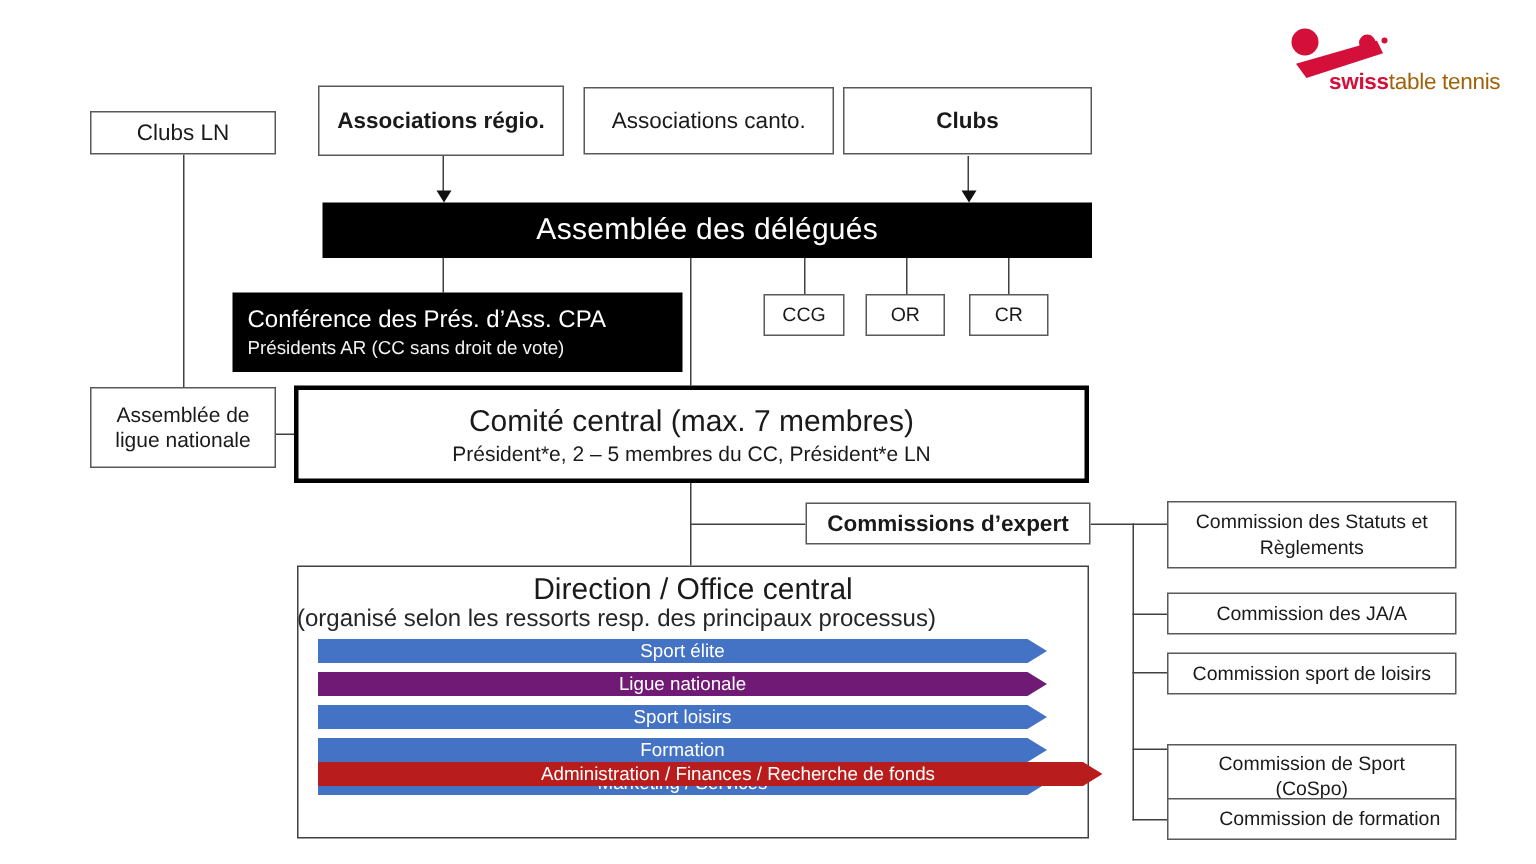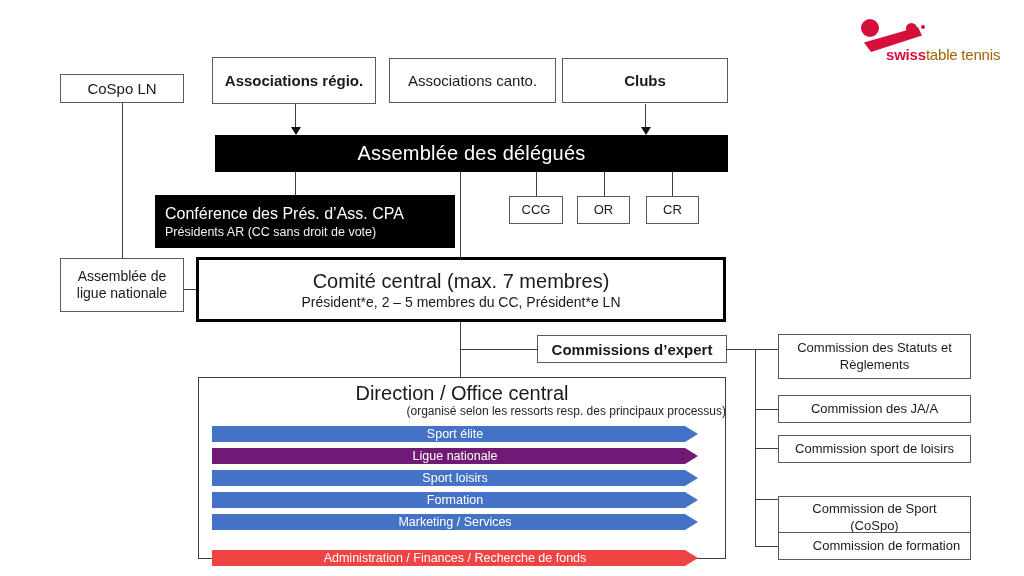--- a/index.html
+++ b/index.html
@@ -23,21 +23,21 @@
   .cpa-stack{align-items:flex-start;text-align:left;padding-left:10px;}
   .cpa-t{font-size:16px;}
   .cpa-s{font-size:12.5px;margin-top:2px;color:#f2f2f2;}
   .cc-t{font-size:20px;}
   .cc-s{font-size:14px;margin-top:1px;}
   .bold{font-weight:bold;}
   .f15{font-size:15px;}
   .f14{font-size:14px;line-height:1.25;}
   .f13{font-size:13px;line-height:1.3;}
   .dir-title{position:absolute;width:100%;text-align:center;font-size:20px;}
-  .dir-sub{position:absolute;width:100%;text-align:right;font-size:12px;color:#262626;}
+  .dir-sub{position:absolute;width:100%;text-align:left;font-size:16px;color:#262626;}
   .pbar{
     position:absolute;left:212px;width:486px;height:16px;
     display:flex;align-items:center;justify-content:center;
     color:#fff;font-size:12.5px;
     clip-path:polygon(0 0,calc(100% - 13px) 0,100% 50%,calc(100% - 13px) 100%,0 100%);
   }
   .logo-circle{position:absolute;border-radius:50%;}
   .logo-paddle{position:absolute;}
   .logo-text{position:absolute;font-size:15px;letter-spacing:-0.2px;white-space:nowrap;}
 </style>
@@ -63,21 +63,21 @@
   <div class="line" style="left:460px;top:322px;width:1px;height:55px;"></div>
   <div class="line" style="left:460px;top:349px;width:77px;height:1px;"></div>
   <div class="line" style="left:727px;top:349px;width:51px;height:1px;"></div>
   <div class="line" style="left:755px;top:349px;width:1px;height:198px;"></div>
   <div class="line" style="left:755px;top:409px;width:23px;height:1px;"></div>
   <div class="line" style="left:755px;top:448px;width:23px;height:1px;"></div>
   <div class="line" style="left:755px;top:499px;width:23px;height:1px;"></div>
   <div class="line" style="left:755px;top:546px;width:23px;height:1px;"></div>
 
   <div class="box f15" style="left:60px;top:74px;width:124px;height:29px;">
-    <span>CoSpo LN</span>
+    <span>Clubs LN</span>
   </div>
   <div class="box f15 bold" style="left:212px;top:57px;width:164px;height:47px;">
     <span>Associations régio.</span>
   </div>
   <div class="box f15" style="left:389px;top:58px;width:167px;height:45px;">
     <span>Associations canto.</span>
   </div>
   <div class="box f15 bold" style="left:562px;top:58px;width:166px;height:45px;">
     <span>Clubs</span>
   </div>
@@ -142,21 +142,21 @@
   </div>
   <div class="pbar" style="top:470px;background:#4472c4;">
     <span>Sport loisirs</span>
   </div>
   <div class="pbar" style="top:492px;background:#4472c4;">
     <span>Formation</span>
   </div>
   <div class="pbar" style="top:514px;background:#4472c4;">
     <span>Marketing / Services</span>
   </div>
-  <div class="pbar" style="top:550px;background:#ef4444;">
+  <div class="pbar" style="top:508px;background:#b91c1c;padding-left:37px;">
     <span>Administration / Finances / Recherche de fonds</span>
   </div>
 
   <div>
     <div class="logo-circle" style="left:861px;top:19px;width:18px;height:18px;background:#d40f3a;"></div>
     <div class="logo-paddle" style="left:864px;top:27px;width:58px;height:25px;background:#d40f3a;clip-path:polygon(0 62%,93% 0,100% 34%,12% 100%);"></div>
     <div class="logo-circle" style="left:906px;top:23px;width:11px;height:11px;background:#d40f3a;"></div>
     <div class="logo-circle" style="left:921px;top:25px;width:4px;height:4px;background:#d40f3a;"></div>
     <div class="logo-text" style="left:886px;top:46px;">
       <span style="color:#d40f3a;font-weight:bold;">swiss</span><span style="color:#a16207;">table tennis</span>

